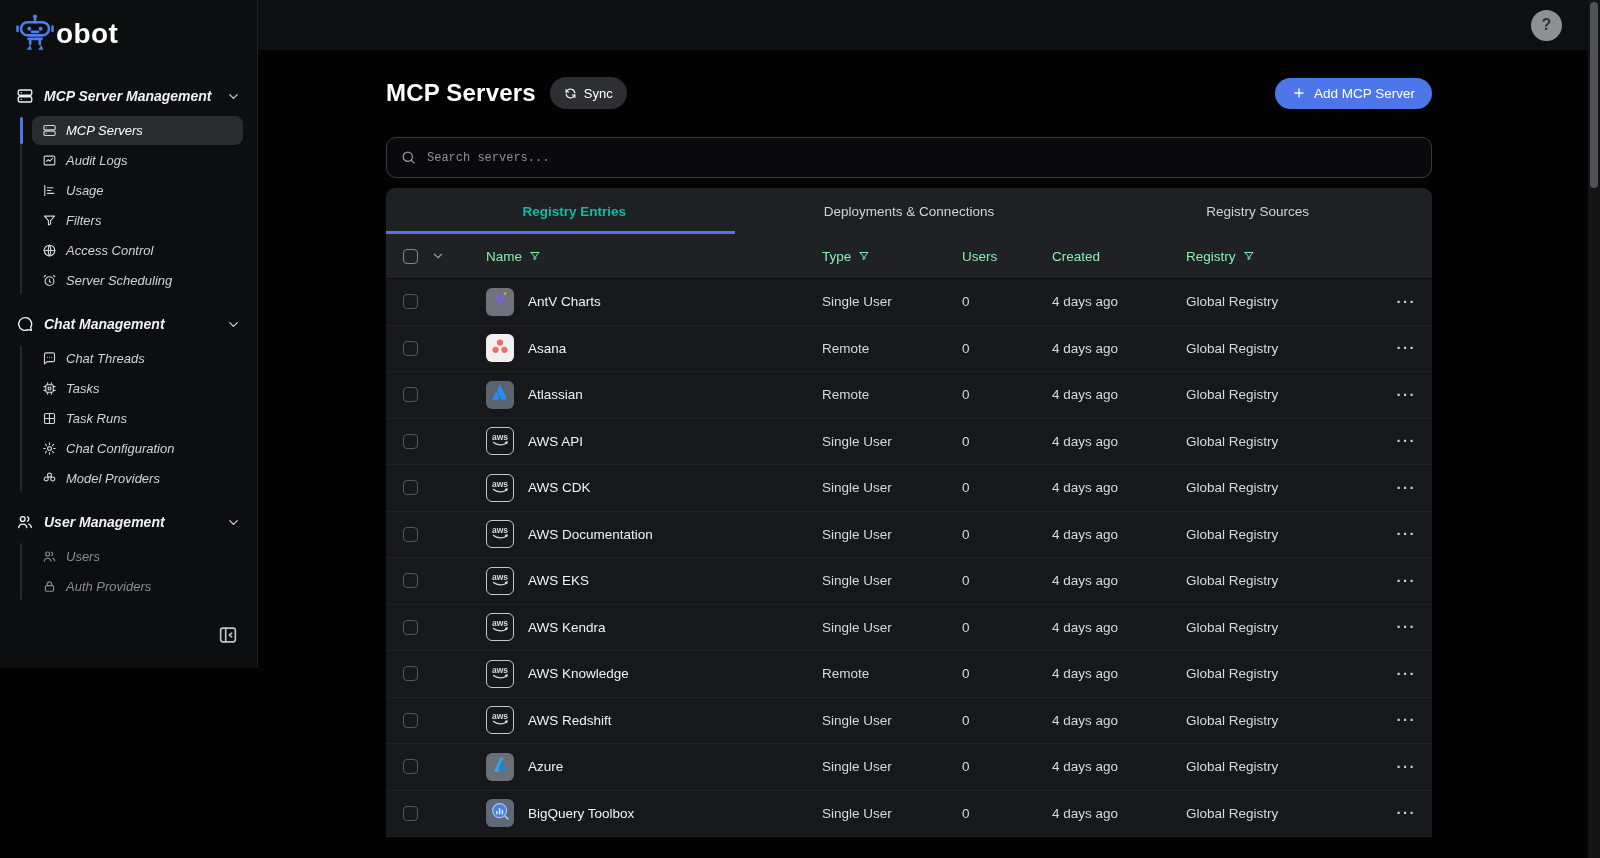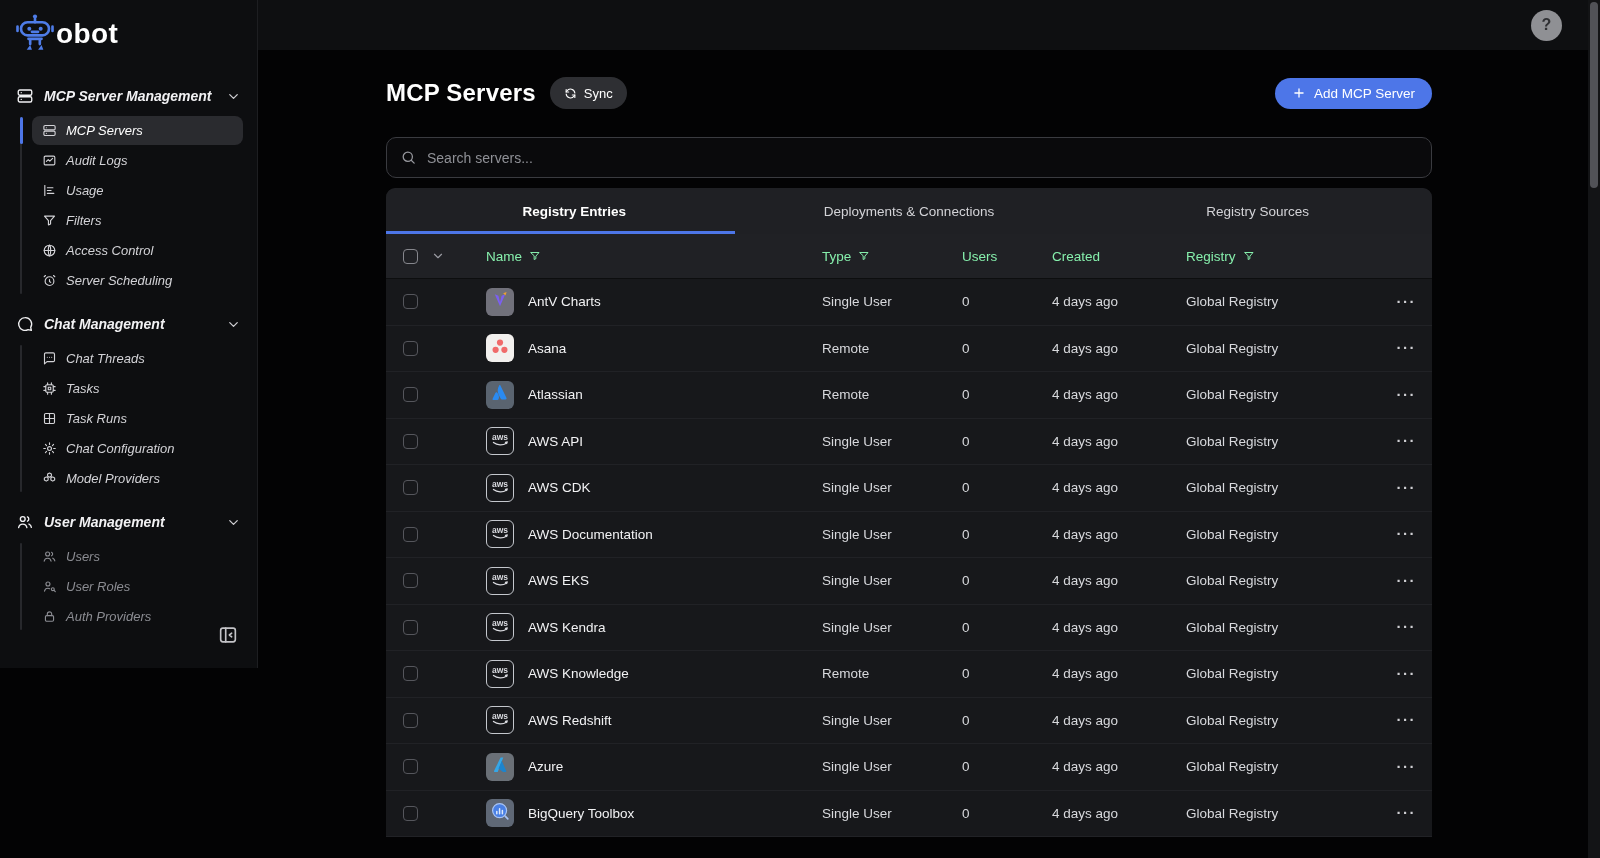--- a/index.html
+++ b/index.html
@@ -88,38 +88,38 @@
 
   .search-row {
     margin-top:28px; height:41px; flex-shrink:0;
     border:1px solid #3a3b40; border-radius:10px; background:#0a0a0c;
     display:flex; align-items:center; padding:0 13px; gap:10px;
   }
   .search-row .icon { color:#97989e; }
   .search-row .icon svg { width:17px; height:17px; display:block; }
   .search-input {
     flex:1; background:transparent; border:none; outline:none;
-    color:#e8e8ea; font-size:14px; font-family:Liberation Sans, sans-serif;
+    color:#e8e8ea; font-size:12px; font-family:Liberation Mono, monospace;
   }
   .search-input::placeholder { color:#8f9096; }
 
   
   .table-card {
     margin-top:10px; flex:1; background:#17181b;
     border-radius:9px 9px 0 0; display:flex; flex-direction:column; overflow:hidden;
   }
   .tabs {
     height:46px; flex-shrink:0; background:#1f2024; position:relative;
     display:grid; grid-template-columns:1fr 1fr 1fr; border-radius:9px 9px 0 0;
   }
   .tab {
     display:flex; align-items:center; justify-content:center;
     font-size:13.5px; color:#d3d3d7; cursor:pointer;
   }
-  .tab.active { color:#ffffff; font-weight:700;margin-left:28px; }
+  .tab.active { color:#14b8a6; font-weight:700;margin-left:28px; }
   .tab-underline {
     position:absolute; bottom:0; height:3px; width:33.333%;
     background:var(--accent);
   }
 
   .grid-cols {
     display:grid;
     grid-template-columns:100px 336px 140px 90px 134px 210px 1fr;
     align-items:center;
   }
@@ -338,31 +338,20 @@
                   <circle cx="9" cy="8" r="3.2"></circle>
                   <path d="M3.5 19.5c.6-3.1 2.8-4.7 5.5-4.7s4.9 1.6 5.5 4.7"></path>
                   <path d="M15.3 5.2a3.2 3.2 0 0 1 0 5.7M17.3 14.7c1.7.8 2.9 2.2 3.2 4.4"></path>
                 </svg>
               </span>
               <span>Users</span>
             </div>
             <div class="nav-item dim">
               <span class="icon ">
                 <svg viewBox="0 0 24 24" fill="none" stroke="currentColor" stroke-width="1.8" stroke-linecap="round" stroke-linejoin="round">
-                  <circle cx="9.5" cy="8" r="3.2"></circle>
-                  <path d="M4 19.5c.6-3.1 2.8-4.7 5.5-4.7 1 0 2 .2 2.8.7"></path>
-                  <circle cx="17.3" cy="16.3" r="2.3"></circle>
-                  <path d="M19 18l2.3 2.3"></path>
-                </svg>
-              </span>
-              <span>User Roles</span>
-            </div>
-            <div class="nav-item dim">
-              <span class="icon ">
-                <svg viewBox="0 0 24 24" fill="none" stroke="currentColor" stroke-width="1.8" stroke-linecap="round" stroke-linejoin="round">
                   <rect x="5.5" y="10.5" width="13" height="9" rx="2"></rect>
                   <path d="M8.5 10.5V8a3.5 3.5 0 0 1 7 0v2.5"></path>
                 </svg>
               </span>
               <span>Auth Providers</span>
             </div>
           </div>
         </div>
       </div>
     <div class="collapse-btn"><span class="icon"><svg viewBox="0 0 24 24" fill="none" stroke="currentColor" stroke-width="1.8" stroke-linecap="round" stroke-linejoin="round">

